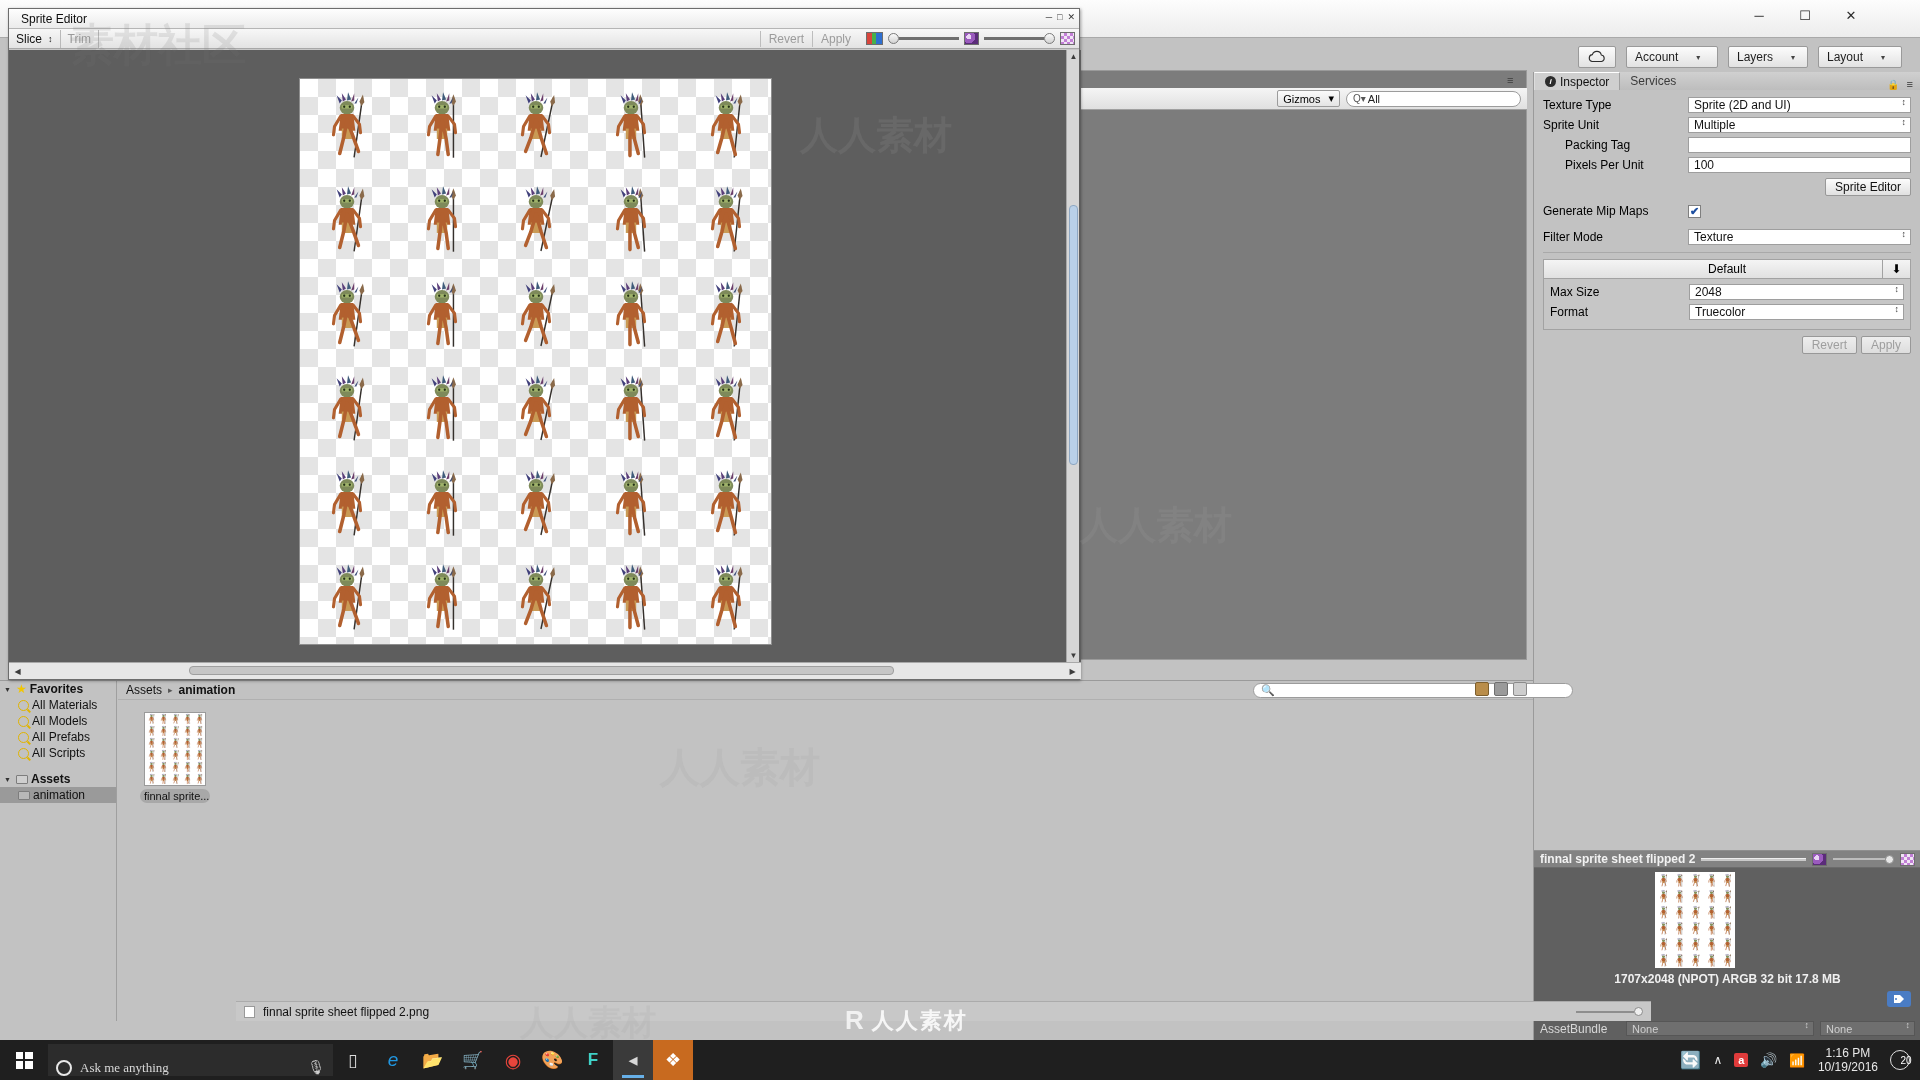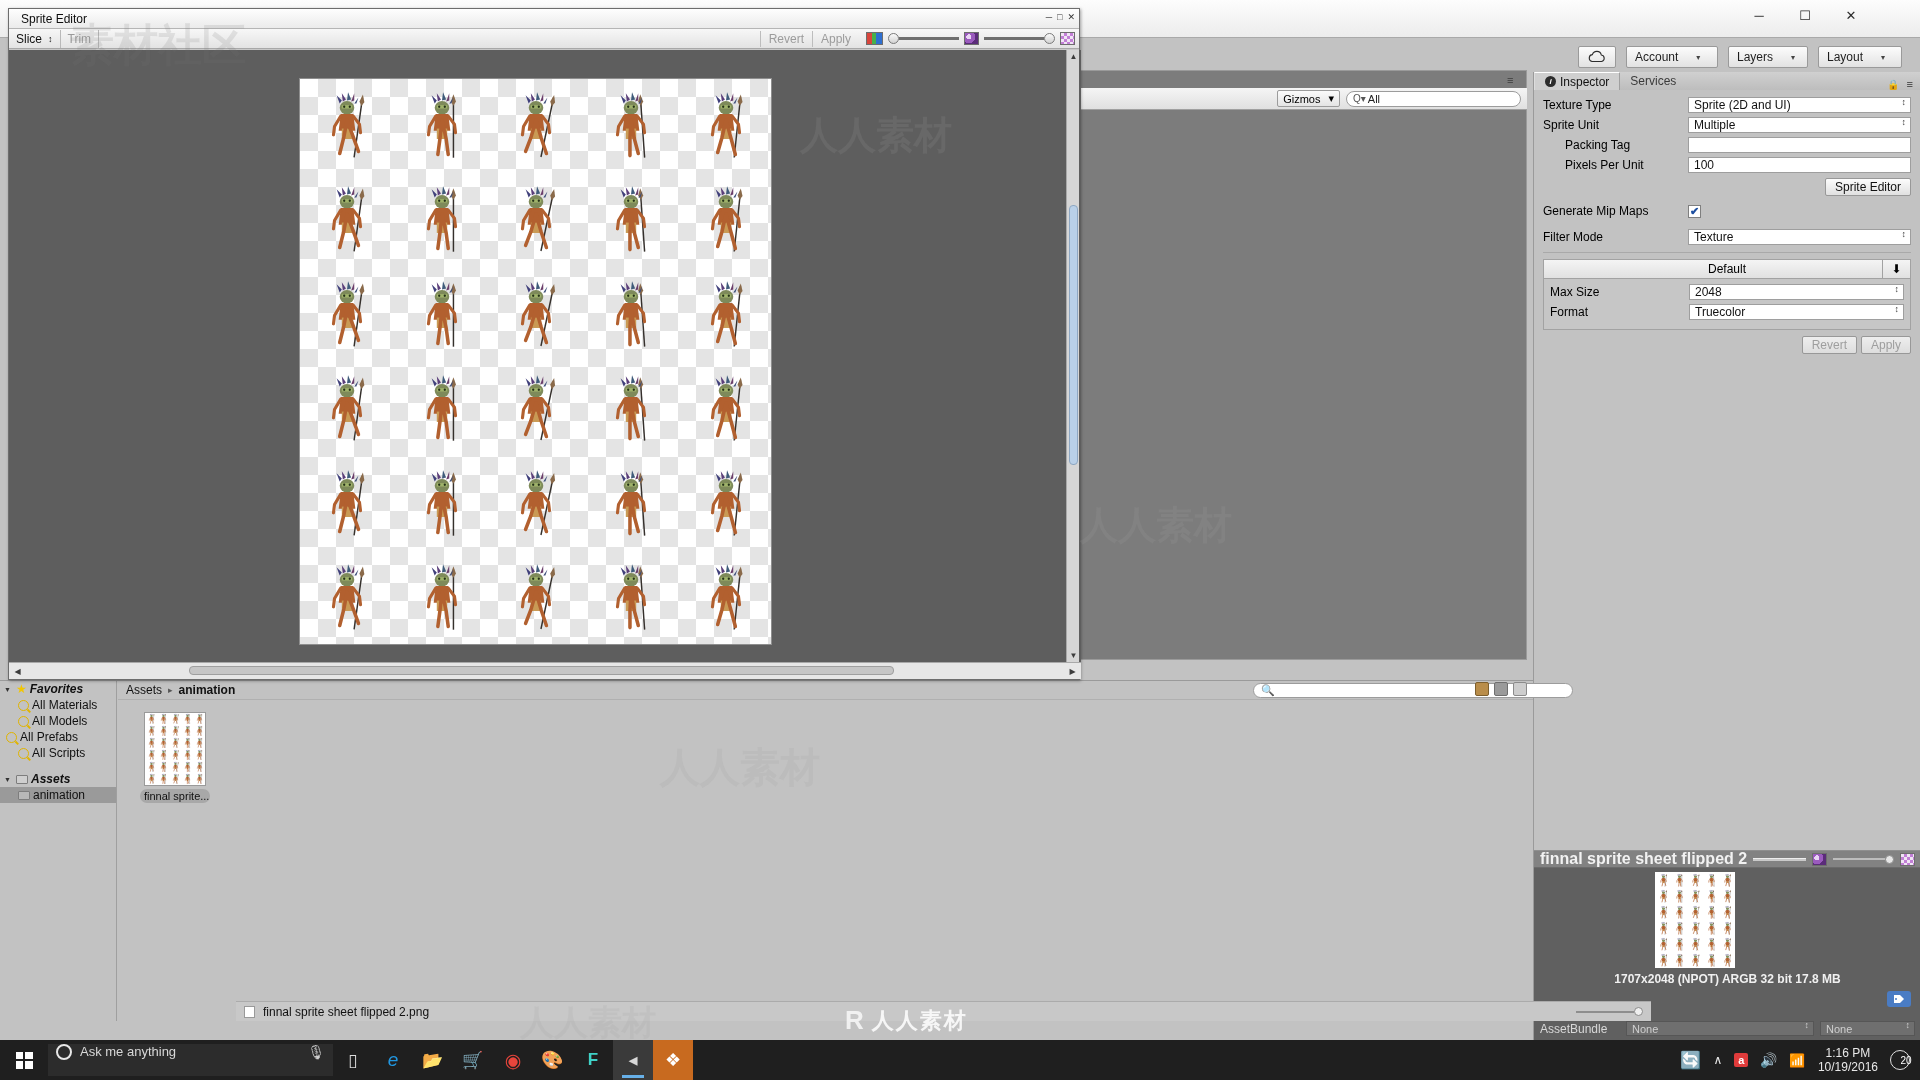--- a/index.html
+++ b/index.html
@@ -278,21 +278,21 @@
   
   #preview {
     position: absolute; left: 0; bottom: 0; width: 387px; height: 190px;
     background: #606060; border-top: 1px solid #8f8f8f;
   }
   #preview-bar {
     height: 17px; background: #828282;
     display: flex; align-items: center; padding: 0 6px; gap: 6px;
     border-bottom: 1px solid #6b6b6b;
   }
-  #preview-title { font-size: 16px; color: #f2f2f2; font-weight: bold; white-space: nowrap; }
+  #preview-title { font-size: 12px; color: #f2f2f2; font-weight: bold; white-space: nowrap; }
   #preview-line { flex: 1; height: 3px; background: #c9c9c9; border-top: 1px solid #eee; min-width: 20px; }
   #preview-slider { display: flex; align-items: center; }
   #preview-slider .track { width: 52px; height: 2px; background: #bdbdbd; }
   #preview-slider .knob {
     width: 9px; height: 9px; border-radius: 50%; background: #e6e6e6; border: 1px solid #8c8c8c;
   }
   #preview-body { position: relative; height: 173px; }
   #preview-sheet {
     position: absolute; left: 121px; top: 4px; width: 80px; height: 96px;
     background: #fff;
@@ -340,21 +340,21 @@
     position: relative;
   }
   .mag::after {
     content: ''; position: absolute; right: -3px; bottom: -2px;
     width: 4px; height: 1.5px; background: #e0b400; transform: rotate(45deg);
   }
   .folder {
     width: 12px; height: 9px; background: #b8b8b8; border: 1px solid #7d7d7d; border-radius: 1px;
   }
   .folder.open { background: #cfcfcf; }
-  .bold { font-weight: bold; font-style: italic; }
+  .bold { font-weight: bold; }
   #project-right {
     position: absolute; left: 118px; top: 0; width: 1415px; height: 340px; background: #c2c2c2;
   }
   #breadcrumb {
     height: 19px; display: flex; align-items: center; gap: 6px;
     padding-left: 8px; font-size: 12px; color: #111;
     border-bottom: 1px solid #b0b0b0;
   }
   #breadcrumb .crumb-sep { font-size: 9px; color: #555; }
   #breadcrumb .cur { font-weight: bold; }
@@ -400,21 +400,21 @@
     background: #1f1f1f; display: flex; align-items: center;
   }
   #start-btn { width: 48px; height: 40px; display: flex; align-items: center; justify-content: center; }
   .win-logo {
     width: 17px; height: 17px;
     display: grid; grid-template-columns: 1fr 1fr; grid-template-rows: 1fr 1fr; gap: 2px;
   }
   .win-logo i { background: #fff; display: block; }
   #cortana {
     width: 285px; height: 32px; background: #2c2c2c;
-    display: flex; align-items: flex-start; padding: 0 8px; gap: 8px; color: #d8d8d8; font-size: 13px;
+    display: flex; align-items: flex-end; padding: 0 8px; gap: 8px; color: #d8d8d8; font-size: 13px; font-family: Liberation Serif, serif;
   }
   .ring { width: 16px; height: 16px; border: 2px solid #e8e8e8; border-radius: 50%; }
   .mic { margin-left: auto; color: #cfcfcf; font-size: 14px; }
   #task-icons { display: flex; align-items: center; height: 40px; }
   .task-ico {
     width: 40px; height: 40px; display: flex; align-items: center; justify-content: center;
     position: relative; font-size: 17px;
   }
   .task-ico.active { background: #3a3a3a; }
   .task-ico.unity-active { background: #c86a1f; }
@@ -1626,21 +1626,21 @@
           <span class="bold">Favorites</span>
         </div>
         <div class="tree-row" style="padding-left:18px">
           <span class="mag"></span>
           <span>All Materials</span>
         </div>
         <div class="tree-row" style="padding-left:18px">
           <span class="mag"></span>
           <span>All Models</span>
         </div>
-        <div class="tree-row" style="padding-left:6px">
+        <div class="tree-row" style="padding-left:18px">
           <span class="mag"></span>
           <span>All Prefabs</span>
         </div>
         <div class="tree-row" style="padding-left:18px">
           <span class="mag"></span>
           <span>All Scripts</span>
         </div>
         <div class="tree-row" style="margin-top:10px">
           <span class="tri">▼</span>
           <span class="folder open"></span>

